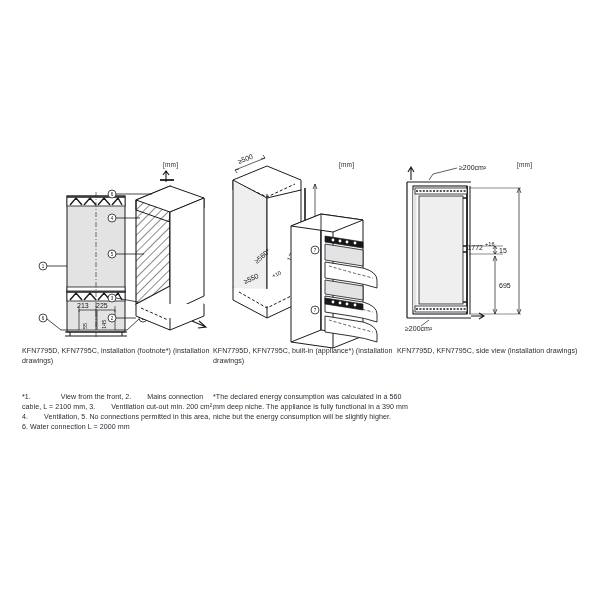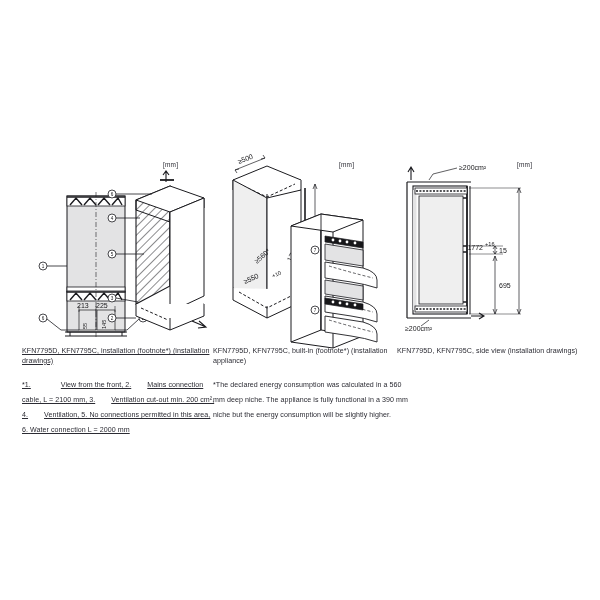--- a/index.html
+++ b/index.html
@@ -8,40 +8,40 @@
     font-family:"Liberation Sans","DejaVu Sans",sans-serif;
     color:#2b2b33;
     -webkit-font-smoothing:antialiased;
     overflow:hidden;
     position:relative;
   }
   .sheet{position:absolute;inset:0;}
 
   
   .col{position:absolute;top:150px;}
-  #col-1{left:22px;width:195px;text-decoration:underline;}
+  #col-1{left:22px;width:195px;}
   #col-2{left:213px;width:195px;}
   #col-3{left:397px;width:190px;}
 
   .figure{position:relative;height:195px;width:100%;}
   .unit-label{
     position:absolute;font-size:6.5px;letter-spacing:.2px;
     color:#2b2b33;
   }
 
   
   .caption{
     font-size:7.1px;line-height:9.6px;
     letter-spacing:.05px;
     margin-top:2px;
   }
   .footnote{
-    font-size:7.1px;line-height:15px;
+    font-size:7.1px;line-height:10px;
     letter-spacing:.05px;
-    margin-top:12px;
+    margin-top:26px;
   }
   .fn-gap{display:inline-block;width:30px;}
   .fn-gap-s{display:inline-block;width:16px;}
 
   
   .dwg{position:absolute;}
   svg{display:block;overflow:visible;}
   .ln{stroke:#1b1b1f;fill:none;}
   .fill-grey{fill:#e3e3e4;}
   .fill-lgrey{fill:#efefef;}
@@ -254,21 +254,21 @@
           <path d="M44 110 Q64 116 88 122" class="ln" stroke-width="0.7" stroke-dasharray="3 2"></path>
 
           <circle cx="30" cy="40" r="4" class="ln fill-white" stroke-width="0.8"></circle>
           <text class="baltxt" x="30" y="42" text-anchor="middle">7</text>
           <circle cx="30" cy="100" r="4" class="ln fill-white" stroke-width="0.8"></circle>
           <text class="baltxt" x="30" y="102" text-anchor="middle">7</text>
         </svg>
       </div>
     </div>
 
-    <div class="caption">KFN7795D, KFN7795C, built-in (footnote*) (installation appliance)</div>
+    <div class="caption">KFN7795D, KFN7795C, built-in (appliance*) (installation drawings)</div>
 
     <div class="footnote">*The declared energy consumption was calculated in a 560 mm deep niche. The appliance is fully functional in a 390 mm niche but the energy consumption will be slightly higher.</div>
   </div>
 
   <div class="col" id="col-3">
 
     <div class="figure">
 
       <span class="unit-label" style="left:120px;top:11px;">[mm]</span>
 

